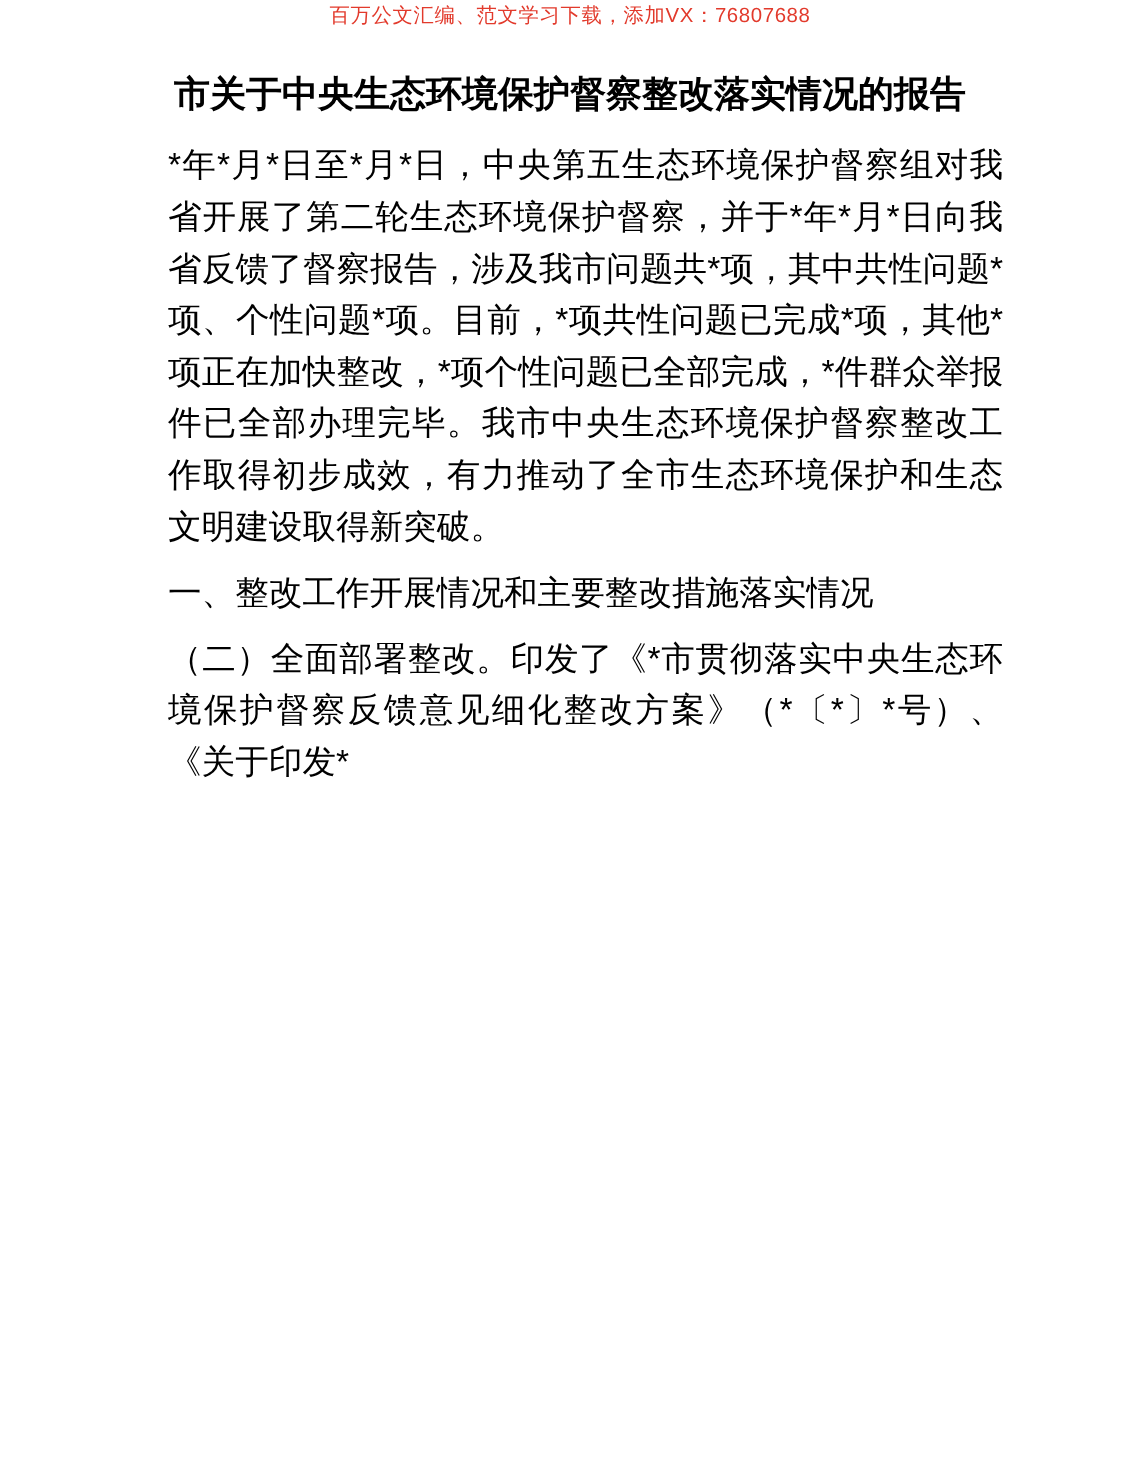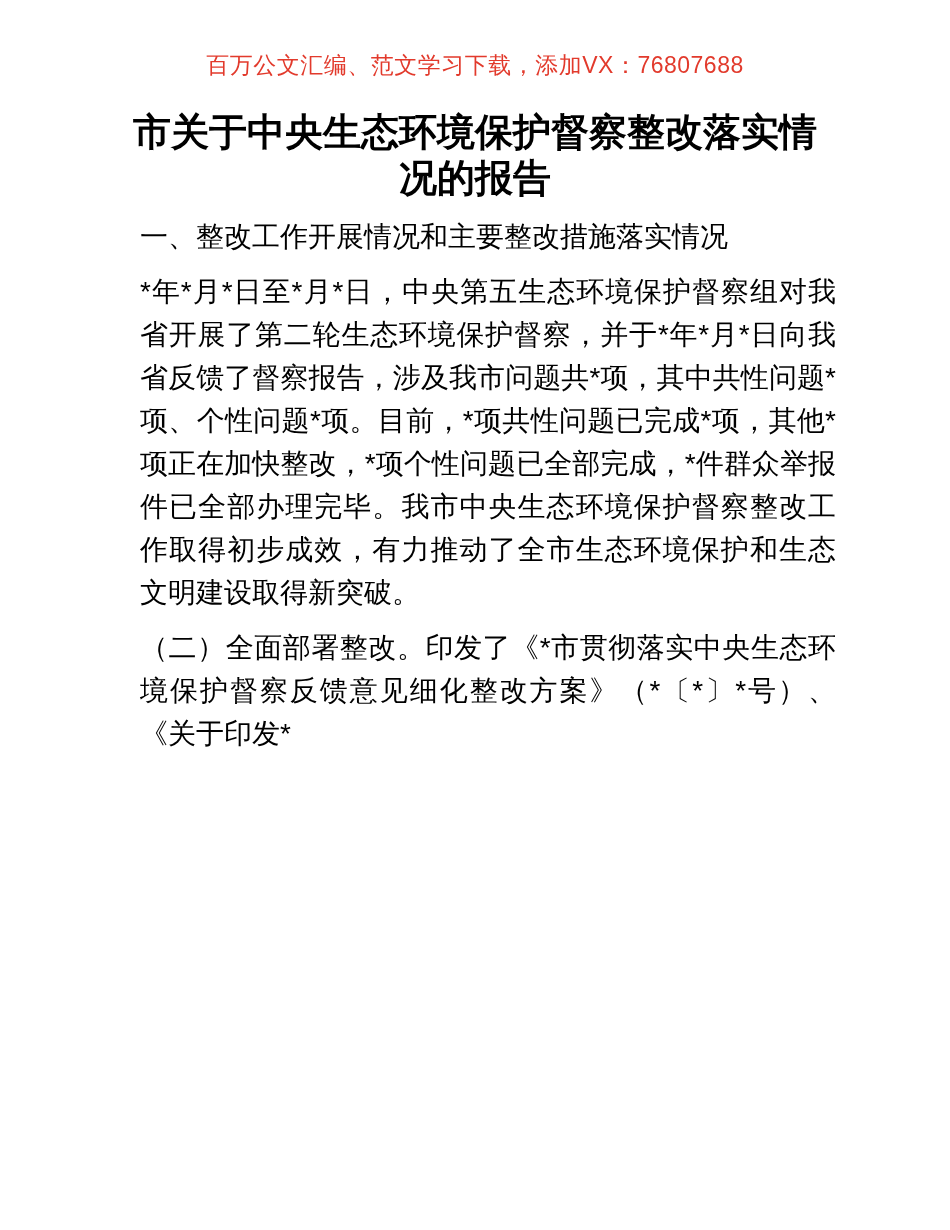--- a/index.html
+++ b/index.html
@@ -18,31 +18,30 @@
     overflow: hidden;
   }
   .page {
     width: 950px;
     height: 1230px;
     background: var(--paper);
     position: relative;
   }
   .notice {
     margin: 0;
-    padding-top: 53px;
     text-align: center;
-    font-size: 23px;
+    font-size: 17px;
     line-height: 25px;
     letter-spacing: 0.5px;
     color: var(--notice-red);
   }
   .title {
     margin: 31px auto 0;
     width: 700px;
-    font-size: 38px;
+    font-size: 30px;
     font-weight: 700;
     line-height: 46px;
     text-align: center;
     color: var(--ink);
   }
   .content {
     margin: 14px 0 0 140px;
     width: 696px;
   }
   .para {
@@ -60,20 +59,20 @@
 </style>
 </head>
 <body>
 
 <div class="page">
   <p class="notice">百万公文汇编、范文学习下载，添加VX：76807688</p>
 
   <h1 class="title">市关于中央生态环境保护督察整改落实情况的报告</h1>
 
   <div class="content">
+    <p class="para">*年*月*日至*月*日，中央第五生态环境保护督察组对我省开展了第二轮生态环境保护督察，并于*年*月*日向我省反馈了督察报告，涉及我市问题共*项，其中共性问题*项、个性问题*项。目前，*项共性问题已完成*项，其他*项正在加快整改，*项个性问题已全部完成，*件群众举报件已全部办理完毕。我市中央生态环境保护督察整改工作取得初步成效，有力推动了全市生态环境保护和生态文明建设取得新突破。</p>
+
     <p class="para heading">一、整改工作开展情况和主要整改措施落实情况</p>
-
-    <p class="para">*年*月*日至*月*日，中央第五生态环境保护督察组对我省开展了第二轮生态环境保护督察，并于*年*月*日向我省反馈了督察报告，涉及我市问题共*项，其中共性问题*项、个性问题*项。目前，*项共性问题已完成*项，其他*项正在加快整改，*项个性问题已全部完成，*件群众举报件已全部办理完毕。我市中央生态环境保护督察整改工作取得初步成效，有力推动了全市生态环境保护和生态文明建设取得新突破。</p>
 
 
     <p class="para">（二）全面部署整改。印发了《*市贯彻落实中央生态环境保护督察反馈意见细化整改方案》（*〔*〕*号）、《关于印发*</p>
   </div>
 </div>
 
 </body></html>

